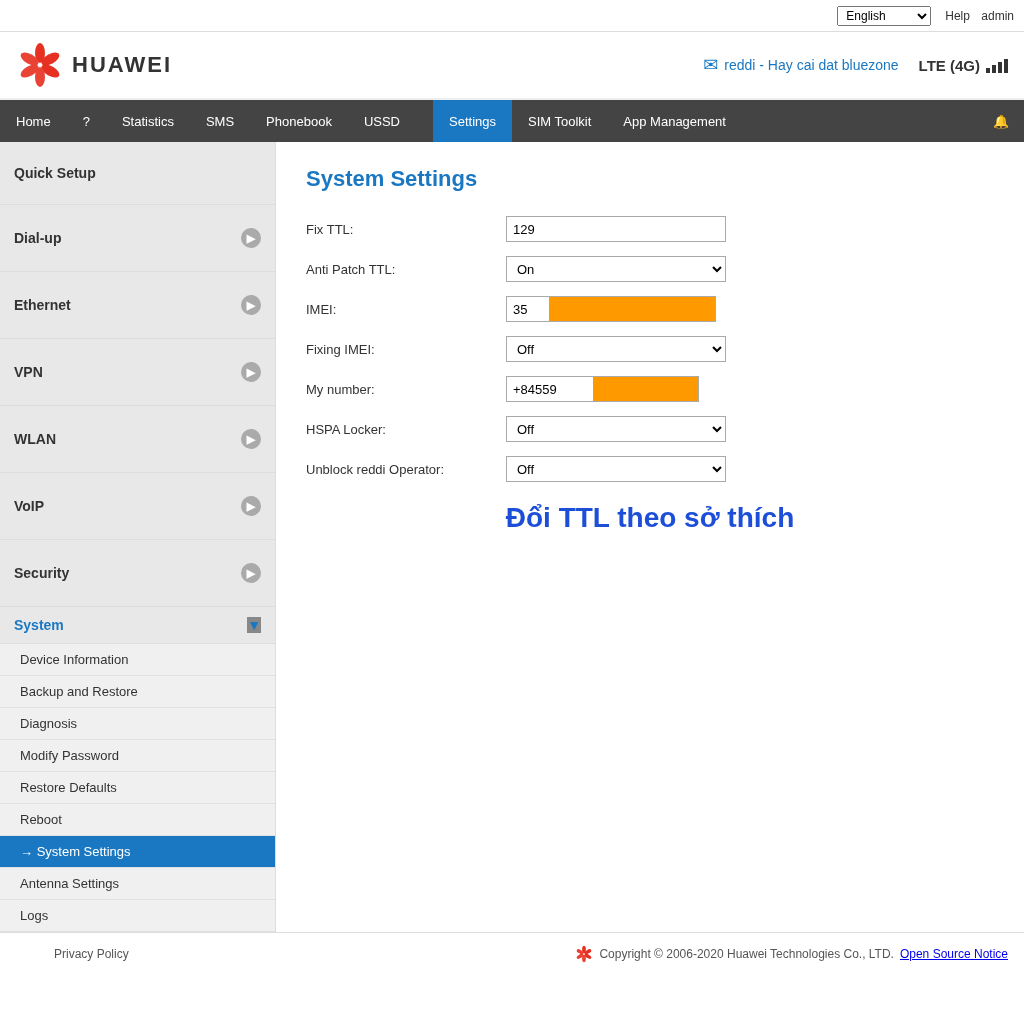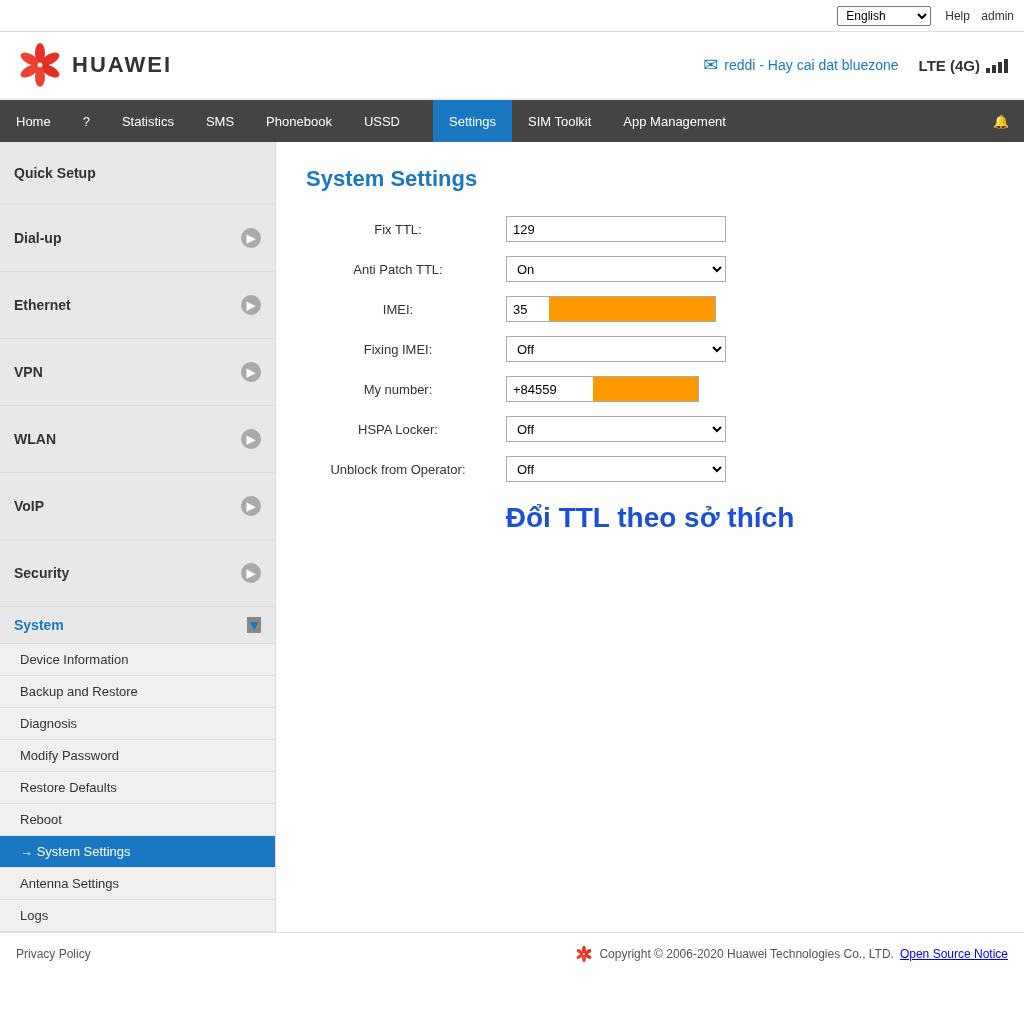--- a/index.html
+++ b/index.html
@@ -193,21 +193,21 @@
     }
     .form-row {
       display: flex;
       align-items: center;
       margin-bottom: 14px;
     }
     .form-label {
       width: 200px;
       font-size: 13px;
       color: #333;
-      text-align: center;
+      text-align: left;
       padding-right: 16px;
     }
     .form-control {
       flex: 1;
       max-width: 220px;
     }
     .form-control input[type="text"] {
       width: 100%;
       padding: 4px 6px;
       border: 1px solid #aaa;
@@ -236,20 +236,21 @@
       padding: 12px 16px;
       display: flex;
       align-items: center;
       justify-content: space-between;
       font-size: 12px;
       color: #555;
     }
     .footer-links a {
       color: #555;
       text-decoration: none;
+      margin-left: 38px;
     }
     .footer-copy {
       display: flex;
       align-items: center;
       gap: 6px;
     }
 
     
     .huawei-logo {
       width: 48px;
@@ -425,21 +426,21 @@
         <div class="form-label">HSPA Locker:</div>
         <div class="form-control">
           <select>
             <option>Off</option>
             <option>On</option>
           </select>
         </div>
       </div>
 
       <div class="form-row">
-        <div class="form-label">Unblock from Operator:</div>
+        <div class="form-label">Unblock reddi Operator:</div>
         <div class="form-control">
           <select>
             <option>Off</option>
             <option>On</option>
           </select>
         </div>
       </div>
 
     </div>
 

